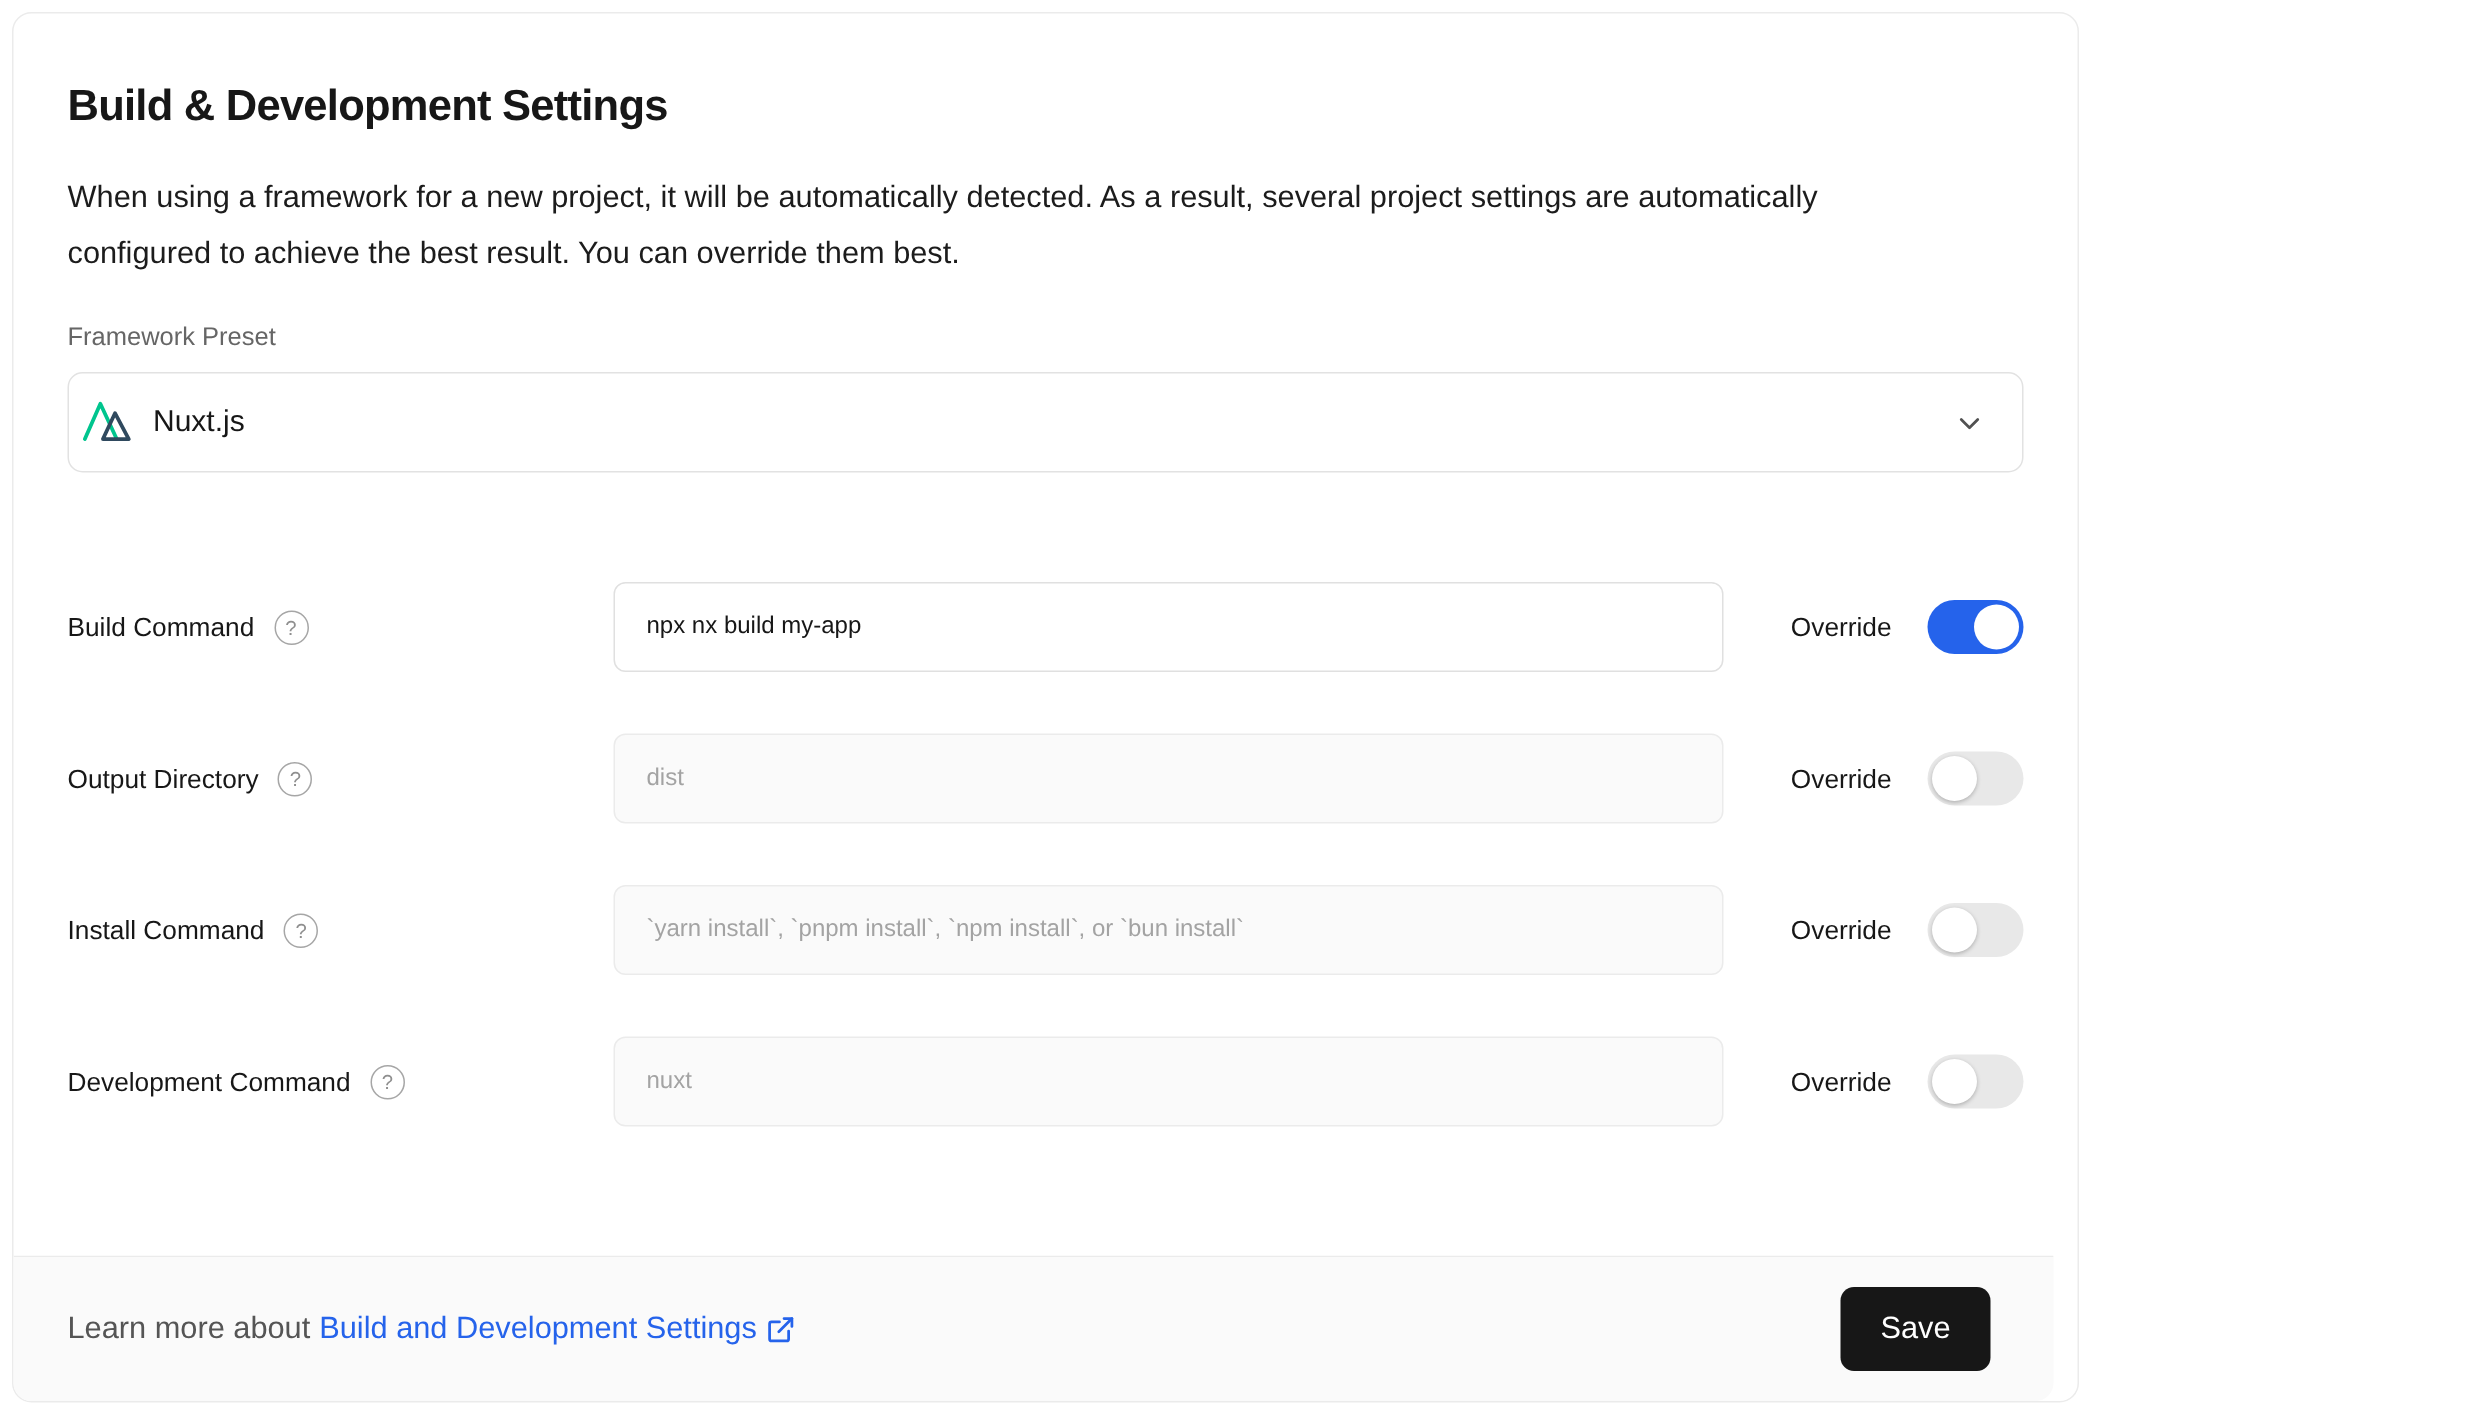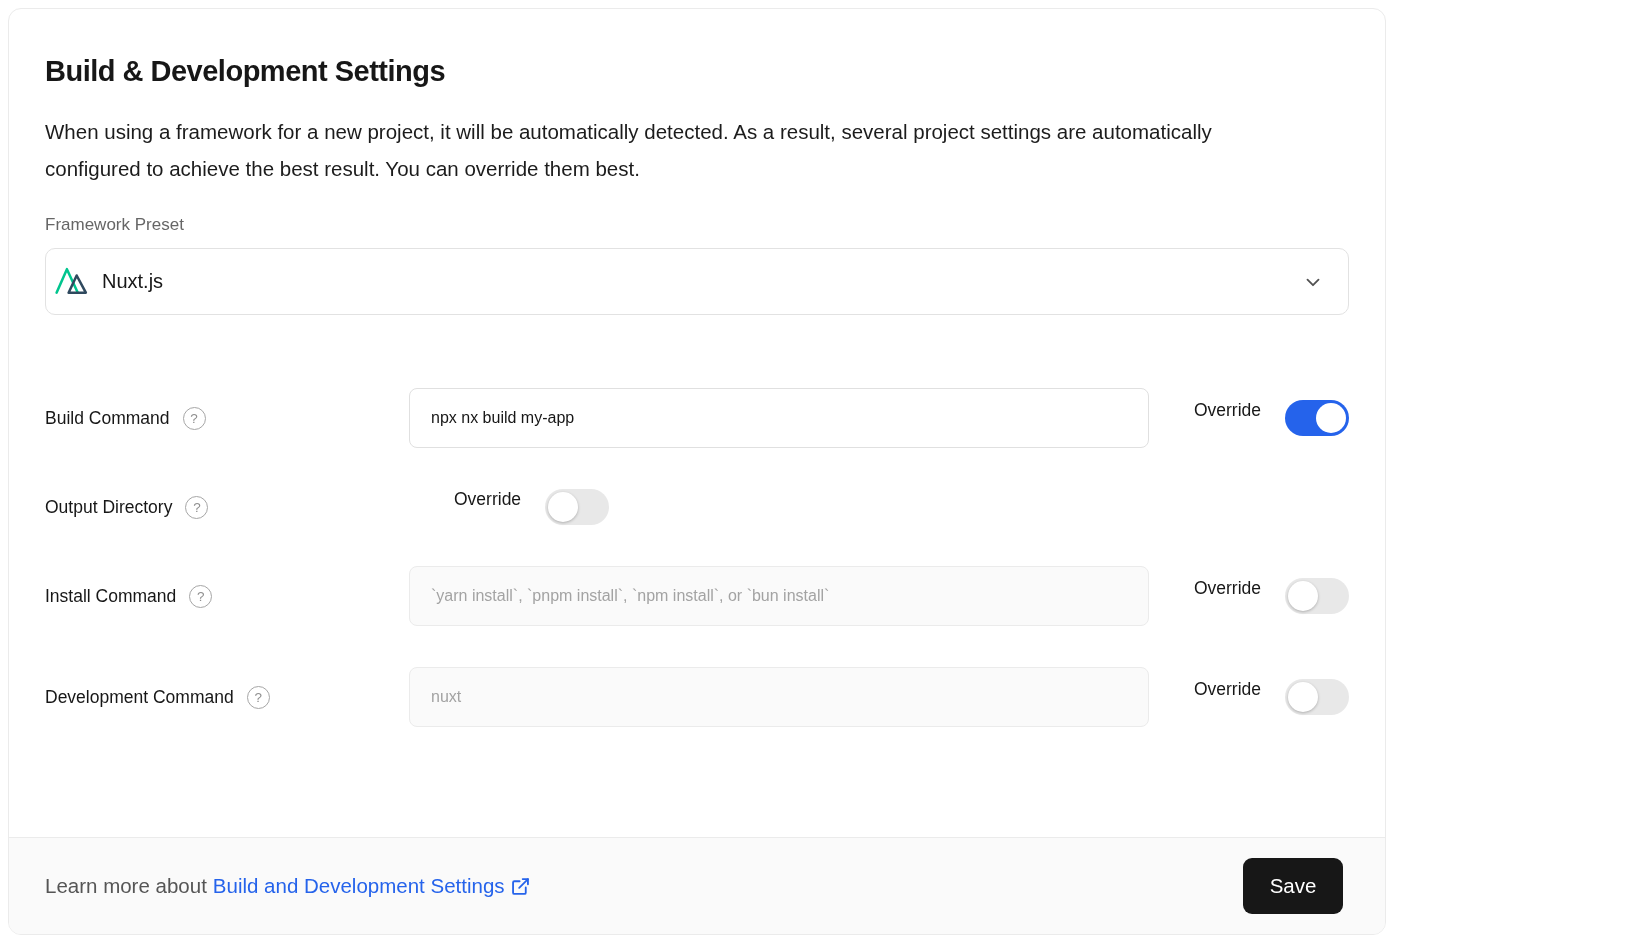--- a/index.html
+++ b/index.html
@@ -86,20 +86,21 @@
     outline: none;
   }
   .row input.enabled { border: 1px solid #e0e0e0; background: #ffffff; }
   .row input.disabled { border: 1px solid #ebebeb; background: #fafafa; }
   .row input::placeholder { color: #a3a3a3; opacity: 1; }
   .row input:disabled { color: #a3a3a3; }
   .override-group {
     flex: none;
     margin-left: 45px;
     display: flex;
+    align-items: center;
     gap: 24px;
   }
   .override-label { font-size: 17.5px; color: #171717; }
   .toggle {
     position: relative;
     width: 64px; height: 36px;
     border-radius: 18px;
     background: #e8e8e8;
     cursor: pointer;
     flex: none;
@@ -110,21 +111,21 @@
     width: 30px; height: 30px;
     border-radius: 50%;
     background: #ffffff;
     box-shadow: 0 1px 3px rgba(0,0,0,0.25);
     transition: left .15s;
   }
   .toggle.on { background: #2563eb; }
   .toggle.on .knob { left: 31px; box-shadow: none; }
   .card-footer {
     position: absolute;
-    left: 0; right: 0; bottom: 0;
+    left: 0; right: 16px; bottom: 0;
     height: 97px;
     background: #fafafa;
     border-top: 1px solid #ebebeb;
     border-radius: 0 0 12px 12px;
     display: flex;
     align-items: center;
     justify-content: space-between;
     padding: 0 42px 0 36px;
   }
   .learn-more { font-size: 20.5px; color: #555555; display: flex; align-items: center; }
@@ -194,20 +195,21 @@
             <div class="knob"></div>
           </div>
         </div>
       </div>
 
       <div class="row">
         <div class="row-label">
           <span>Output Directory</span>
           <span class="help-icon">?</span>
         </div>
+        <input class="disabled" type="text" disabled="" placeholder="dist" style="">
         <div class="override-group">
           <span class="override-label">Override</span>
           <div class="toggle">
             <div class="knob"></div>
           </div>
         </div>
       </div>
 
       <div class="row">
         <div class="row-label">

